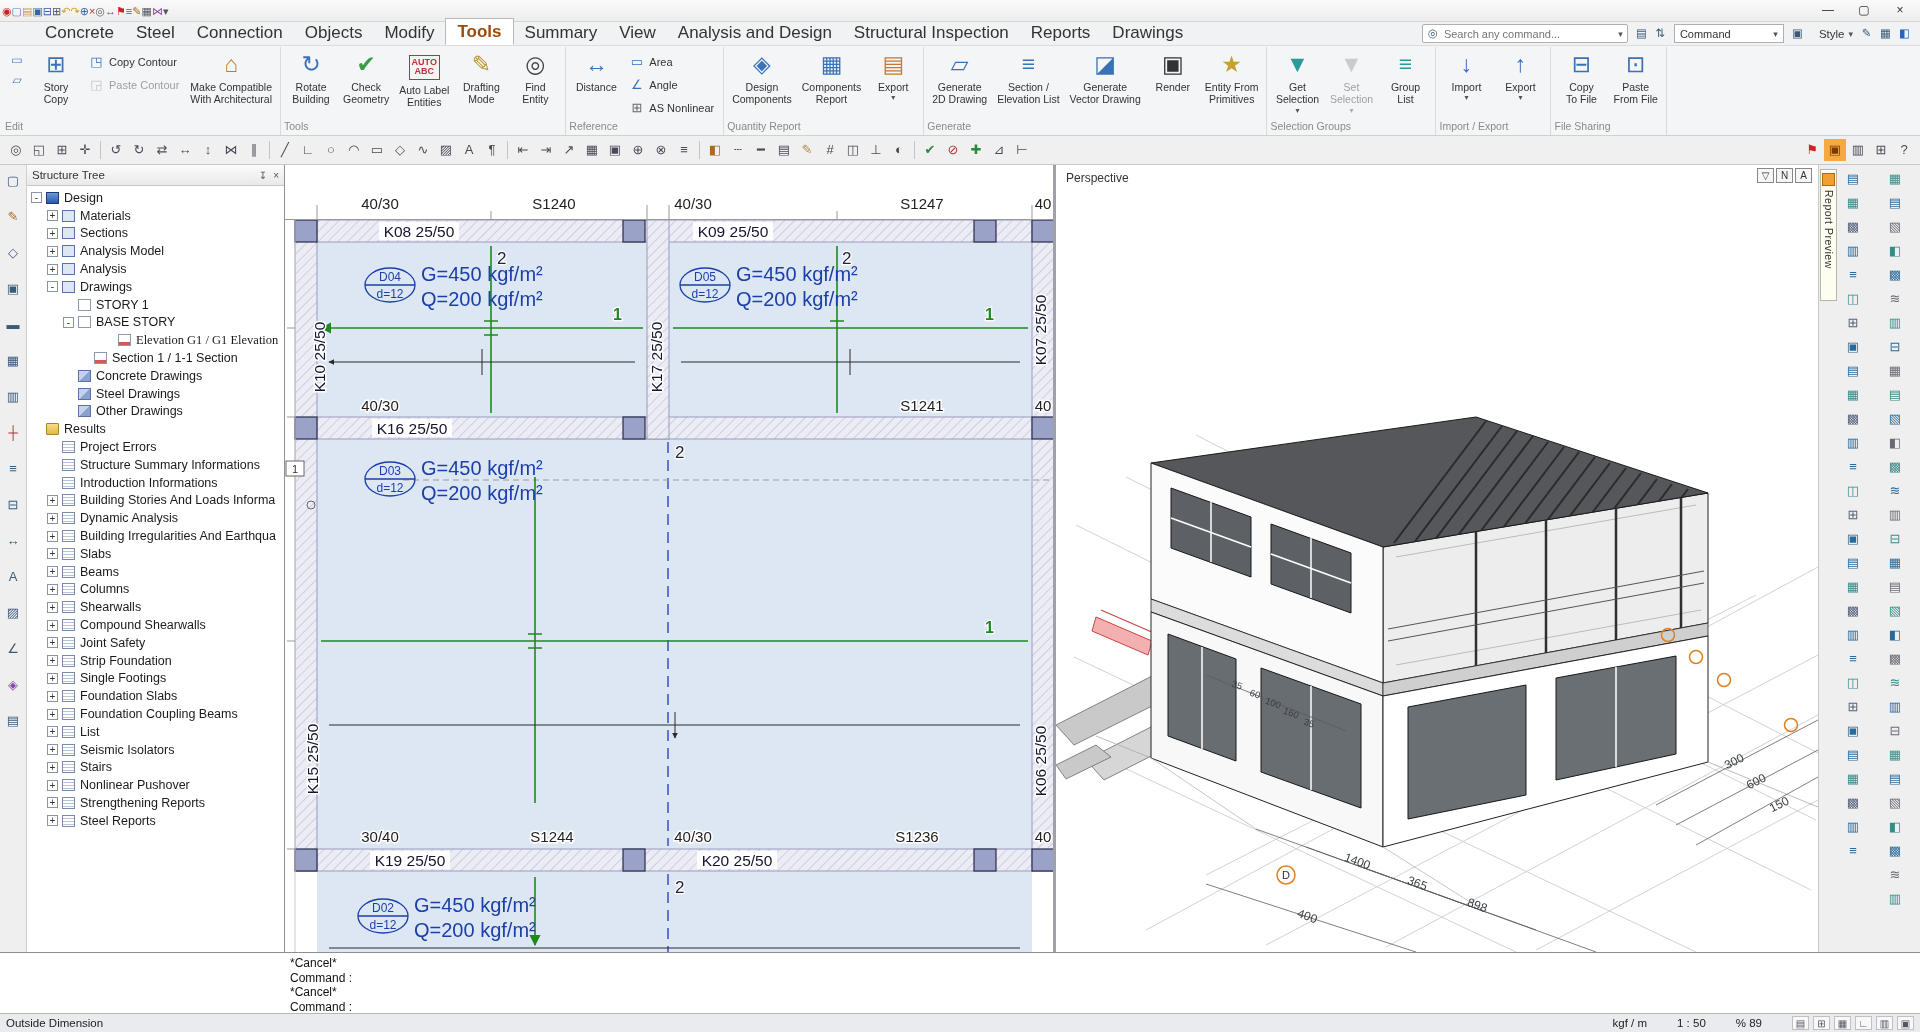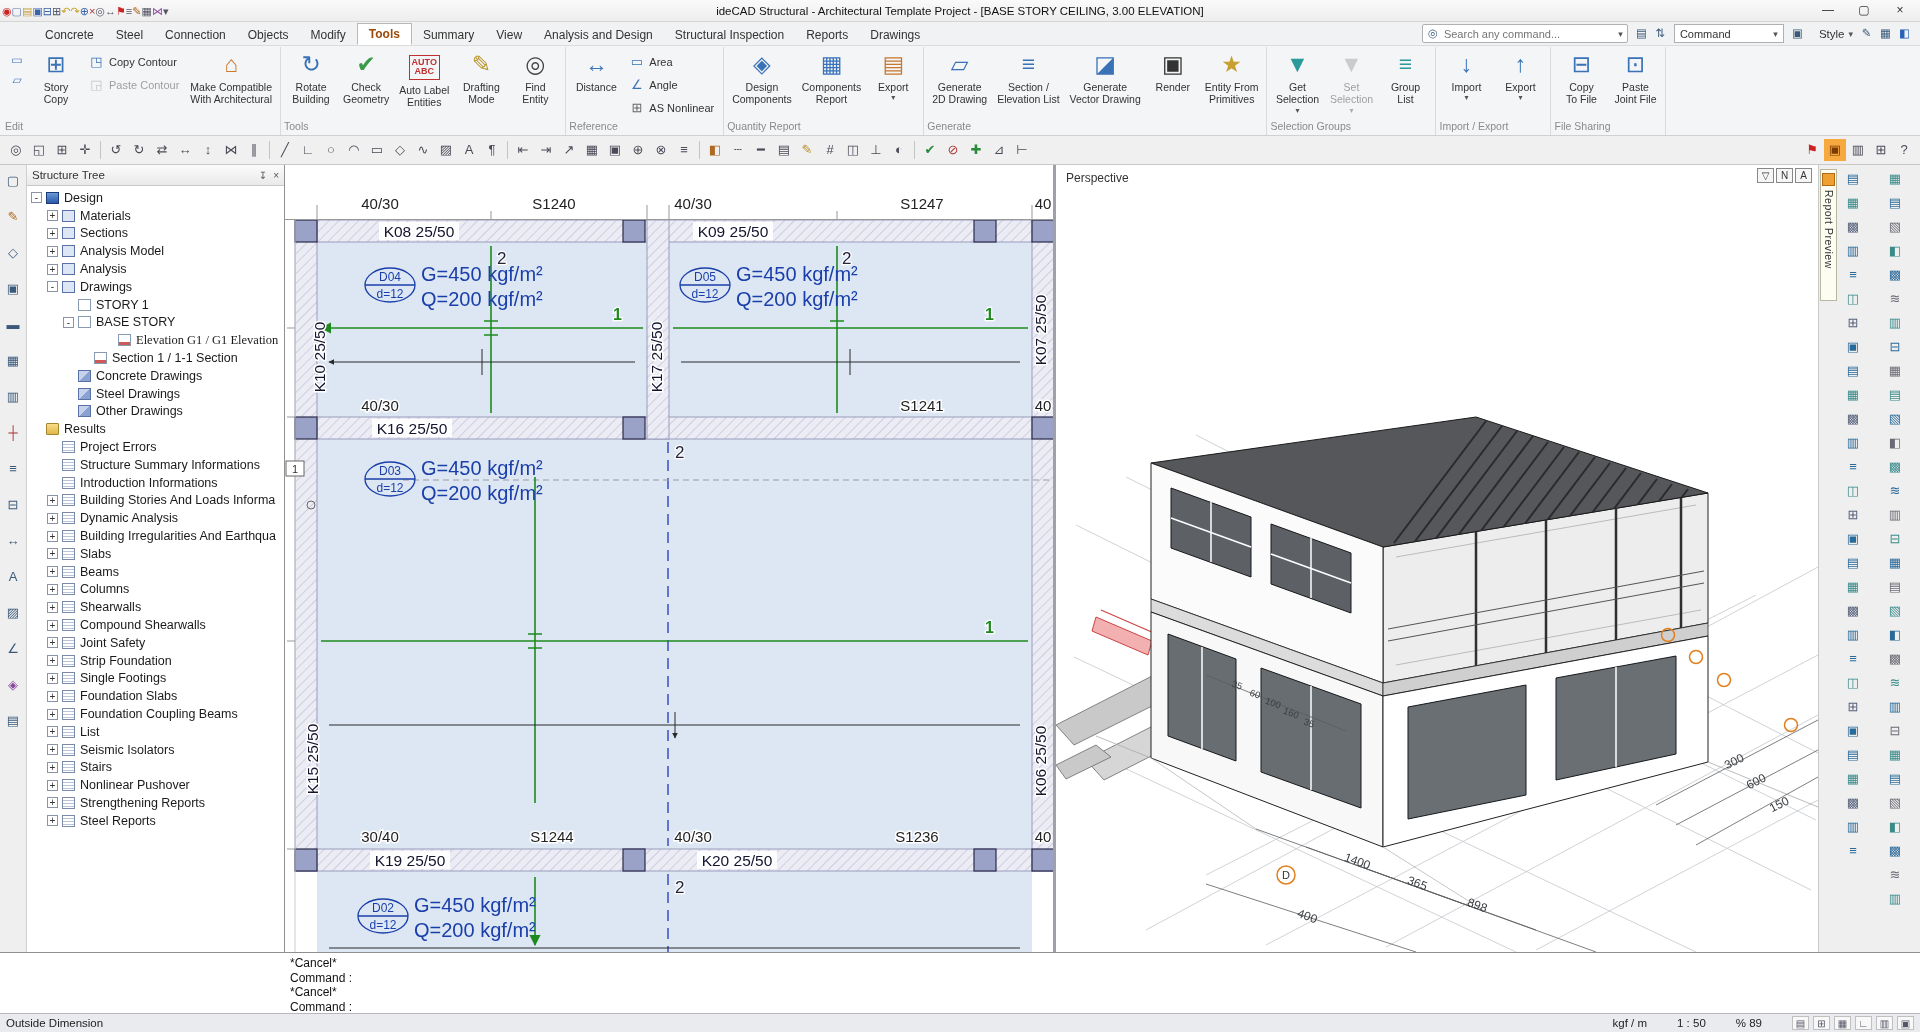--- a/index.html
+++ b/index.html
@@ -12,21 +12,21 @@
   .qa-ic{width:18px;height:17px;font-size:11px;line-height:17px;text-align:center;color:#445;flex:none}
   #win-title{position:absolute;left:300px;right:300px;text-align:center;font-size:11.5px;color:#111;
     white-space:nowrap;overflow:hidden;pointer-events:none}
   #win-controls{margin-left:auto;display:flex}
   .wbtn{width:36px;height:21px;line-height:21px;text-align:center;font-size:12px;color:#333}
 
   
   #menurow{position:absolute;top:22px;left:0;width:100%;height:24px;background:#f1f2f3;border-bottom:1px solid #dcdcdc;
     display:flex;align-items:flex-end;box-sizing:border-box}
   #menu-tabs{display:flex;align-items:flex-end;padding-left:34px}
-  .mtab{font-size:12px;color:#333;padding:4px 11px 4px;line-height:1;white-space:nowrap}
+  .mtab{font-size:17px;color:#333;padding:4px 11px 4px;line-height:1;white-space:nowrap}
   .mtab.active{background:#fff;border:1px solid #b8b8b8;border-bottom:1px solid #fff;color:#9c4a0a;font-weight:bold}
   #menu-right{margin-left:auto;display:flex;align-items:center;gap:4px;padding:0 6px 2px 0}
   .searchbox{display:flex;align-items:center;width:196px;height:17px;background:#fff;border:1px solid #b0b0b0;
     border-radius:2px;font-size:11px;color:#888;padding:0 4px;gap:3px}
   .searchbox input{border:none;outline:none;flex:1;font-size:11px;color:#555;background:transparent;
     font-family:"Liberation Sans",sans-serif}
   .mn-ic{width:19px;height:17px;text-align:center;line-height:17px;font-size:11.5px;color:#3a5a7a}
   .combo{display:flex;align-items:center;height:17px;background:#fff;border:1px solid #b0b0b0;font-size:11px;
     color:#333;padding:0 5px;width:98px;justify-content:space-between}
   .cc{font-size:9px;color:#555}
@@ -123,21 +123,20 @@
   .pdim{font-size:12px;fill:#3b3e42}
   .pdims{font-size:9.5px;fill:#3b3e42}
 </style>
 </head>
 <body>
 
 <div id="app">
 
   <div id="titlebar">
     <span id="qa-icons"><span class="qa-ic" style="color: rgb(204, 34, 34);">◉</span><span class="qa-ic" style="color: rgb(85, 119, 170);">▢</span><span class="qa-ic" style="color: rgb(200, 160, 64);">▤</span><span class="qa-ic" style="color: rgb(58, 98, 168);">▣</span><span class="qa-ic" style="color: rgb(58, 98, 168);">⊟</span><span class="qa-ic" style="color: rgb(85, 85, 102);">⊞</span><span class="qa-ic" style="color: rgb(202, 160, 32);">↶</span><span class="qa-ic" style="color: rgb(202, 160, 32);">↷</span><span class="qa-ic" style="color: rgb(58, 98, 168);">⊕</span><span class="qa-ic" style="color: rgb(170, 51, 51);">×</span><span class="qa-ic" style="color: rgb(85, 85, 102);">◎</span><span class="qa-ic" style="color: rgb(85, 85, 102);">↔</span><span class="qa-ic" style="color: rgb(204, 34, 34);">⚑</span><span class="qa-ic" style="color: rgb(85, 85, 102);">≡</span><span class="qa-ic" style="color: rgb(176, 106, 32);">✎</span><span class="qa-ic" style="color: rgb(85, 85, 102);">▦</span><span class="qa-ic" style="color: rgb(138, 74, 160);">⋈</span><span class="qa-ic" style="color: rgb(85, 85, 102);">▾</span></span>
-    <div id="win-title">ideCAD Structural - Architectural Template Project - [BASE STORY CEILING,  3.00 ELEVATION]</div>
     <span id="win-controls">
         <span class="wbtn">—</span>
         <span class="wbtn">▢</span>
         <span class="wbtn">×</span>
       </span>
   </div>
 
   <div id="menurow">
     <div id="menu-tabs">
         <span class="mtab">Concrete</span>
@@ -354,21 +353,21 @@
         <div class="rgroup">
           <div class="rg-body">
             <div class="rb-lg">
               <span class="rb-icg" style="color: rgb(58, 114, 184);">⊟</span>
               <span class="lbl">Copy
 To File</span>
             </div>
             <div class="rb-lg">
               <span class="rb-icg" style="color: rgb(58, 114, 184);">⊡</span>
               <span class="lbl">Paste
-Joint File</span>
+From File</span>
             </div>
           </div>
           <div class="rg-label">File Sharing</div>
         </div>
       </div>
   </div>
 
   <div id="main-toolbar">
       <span class="tb-ic">◎</span>
       <span class="tb-ic">◱</span>

